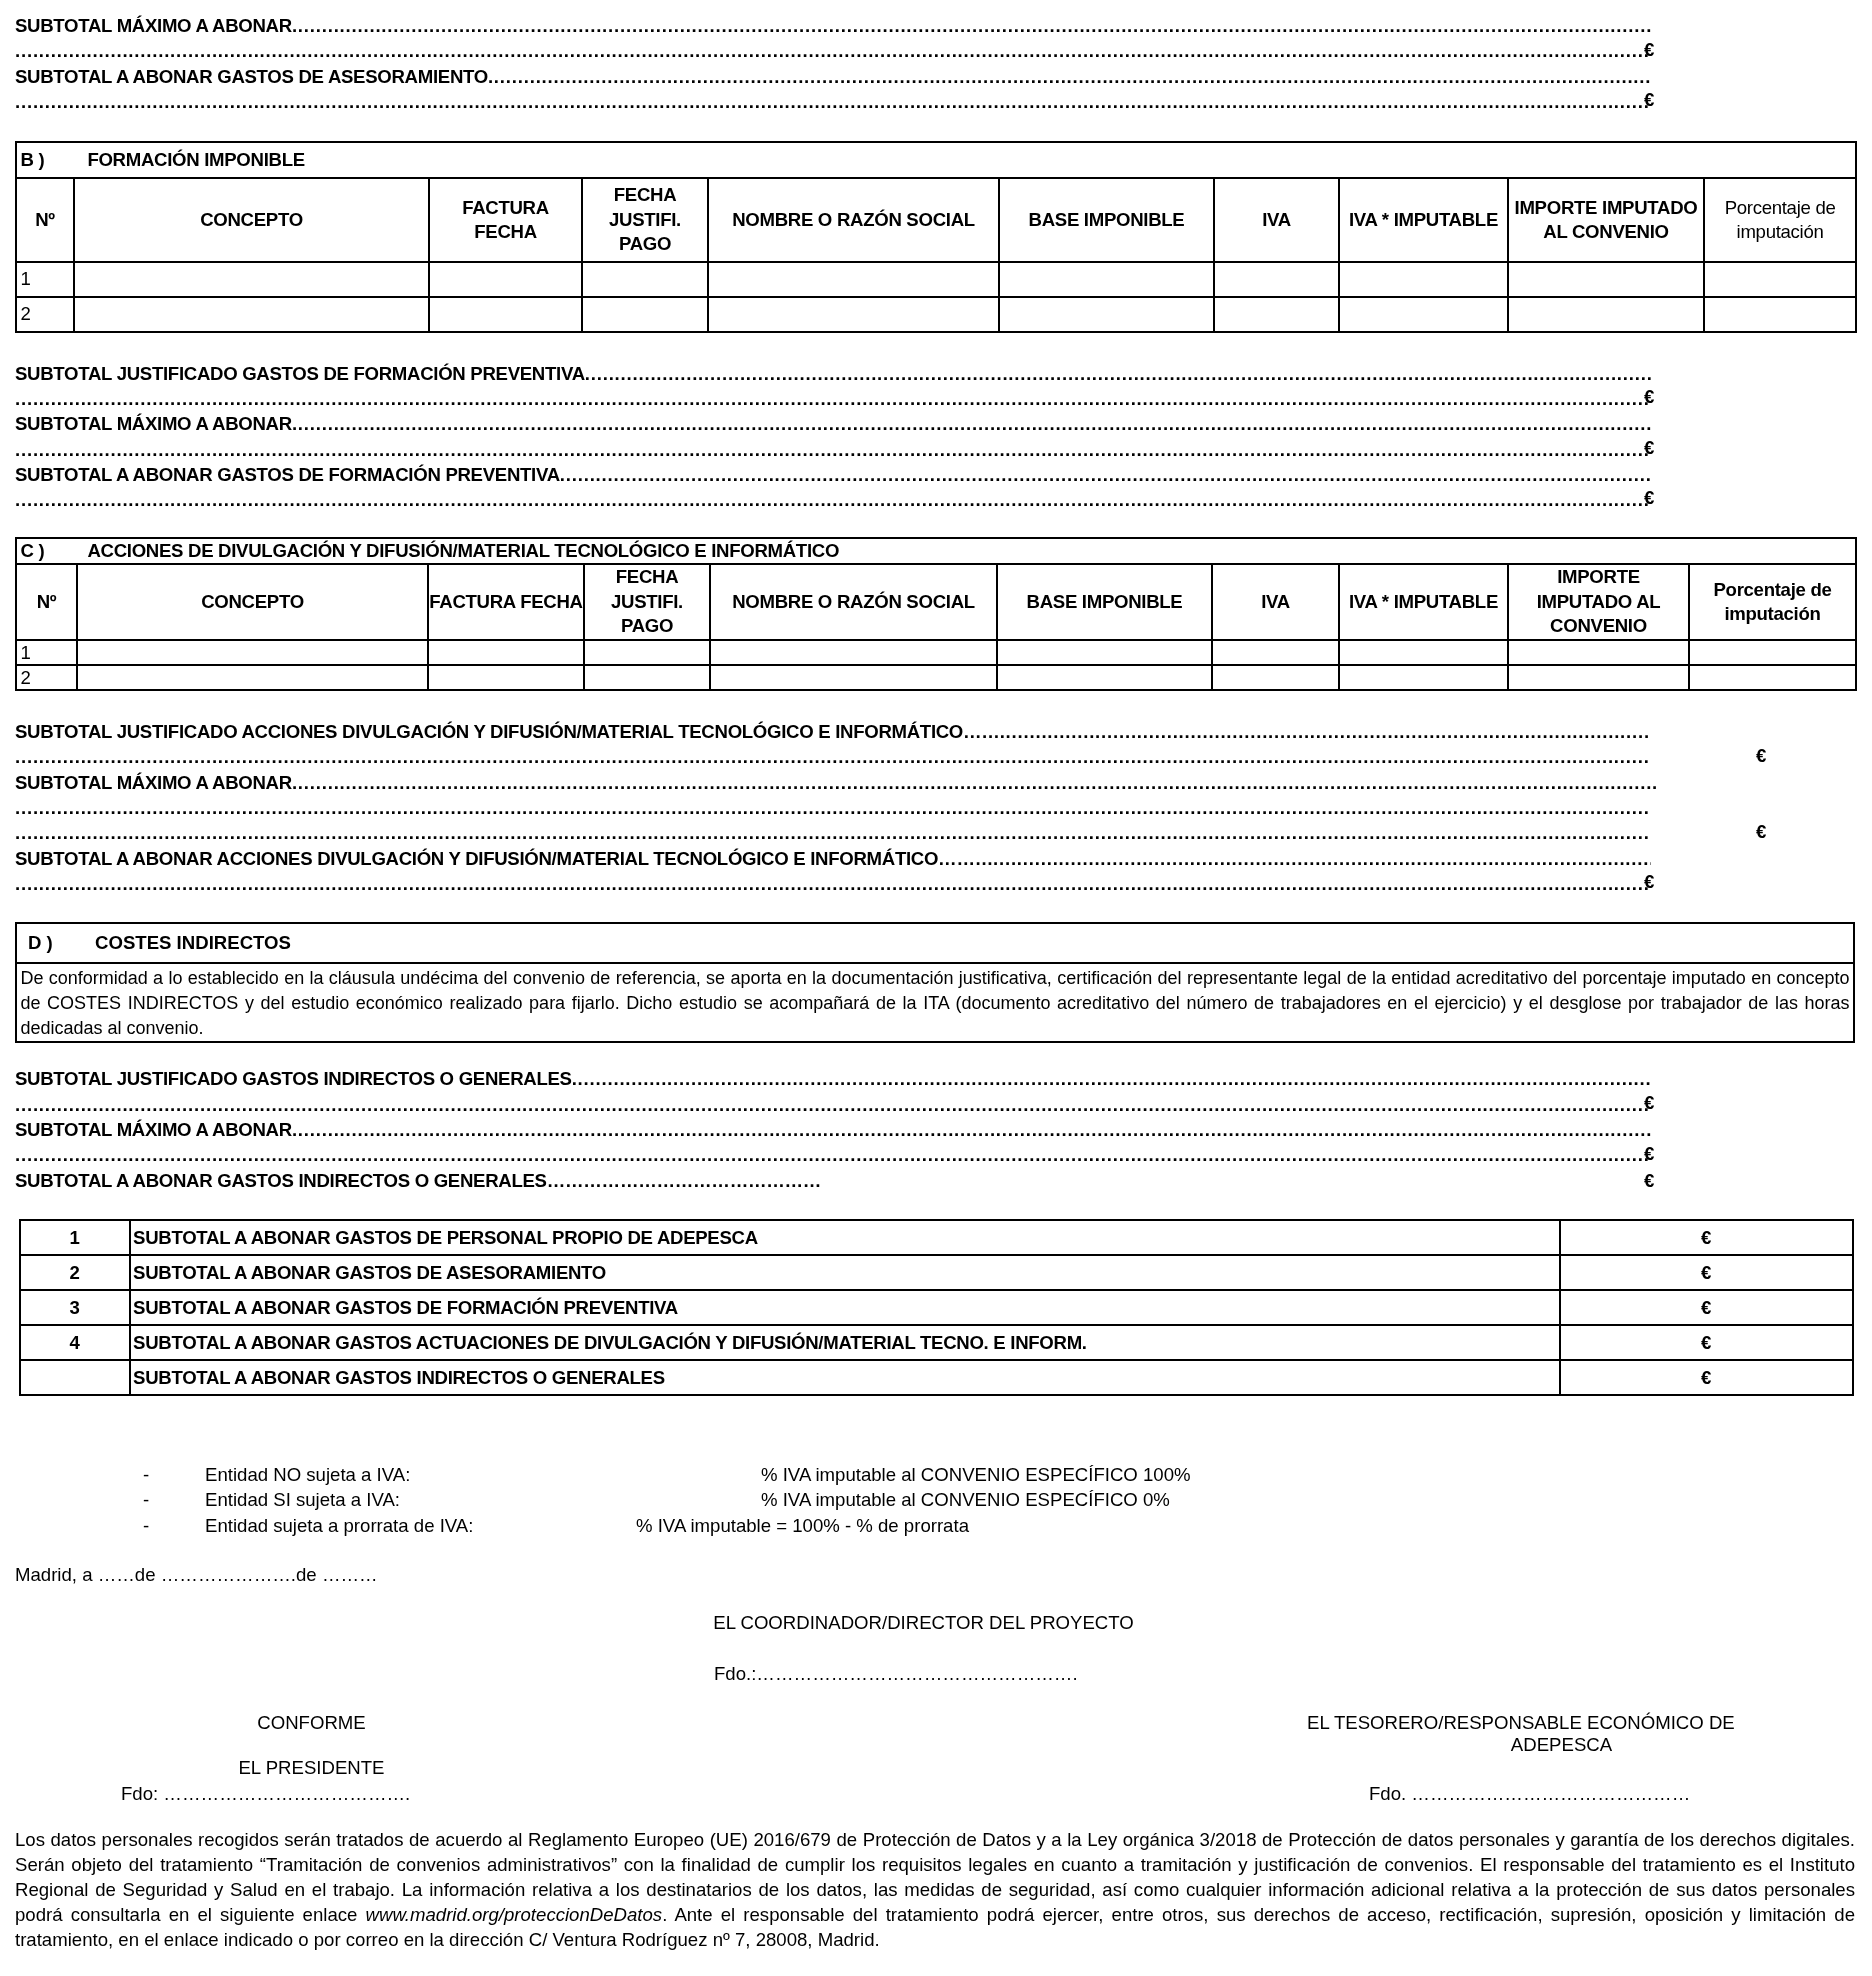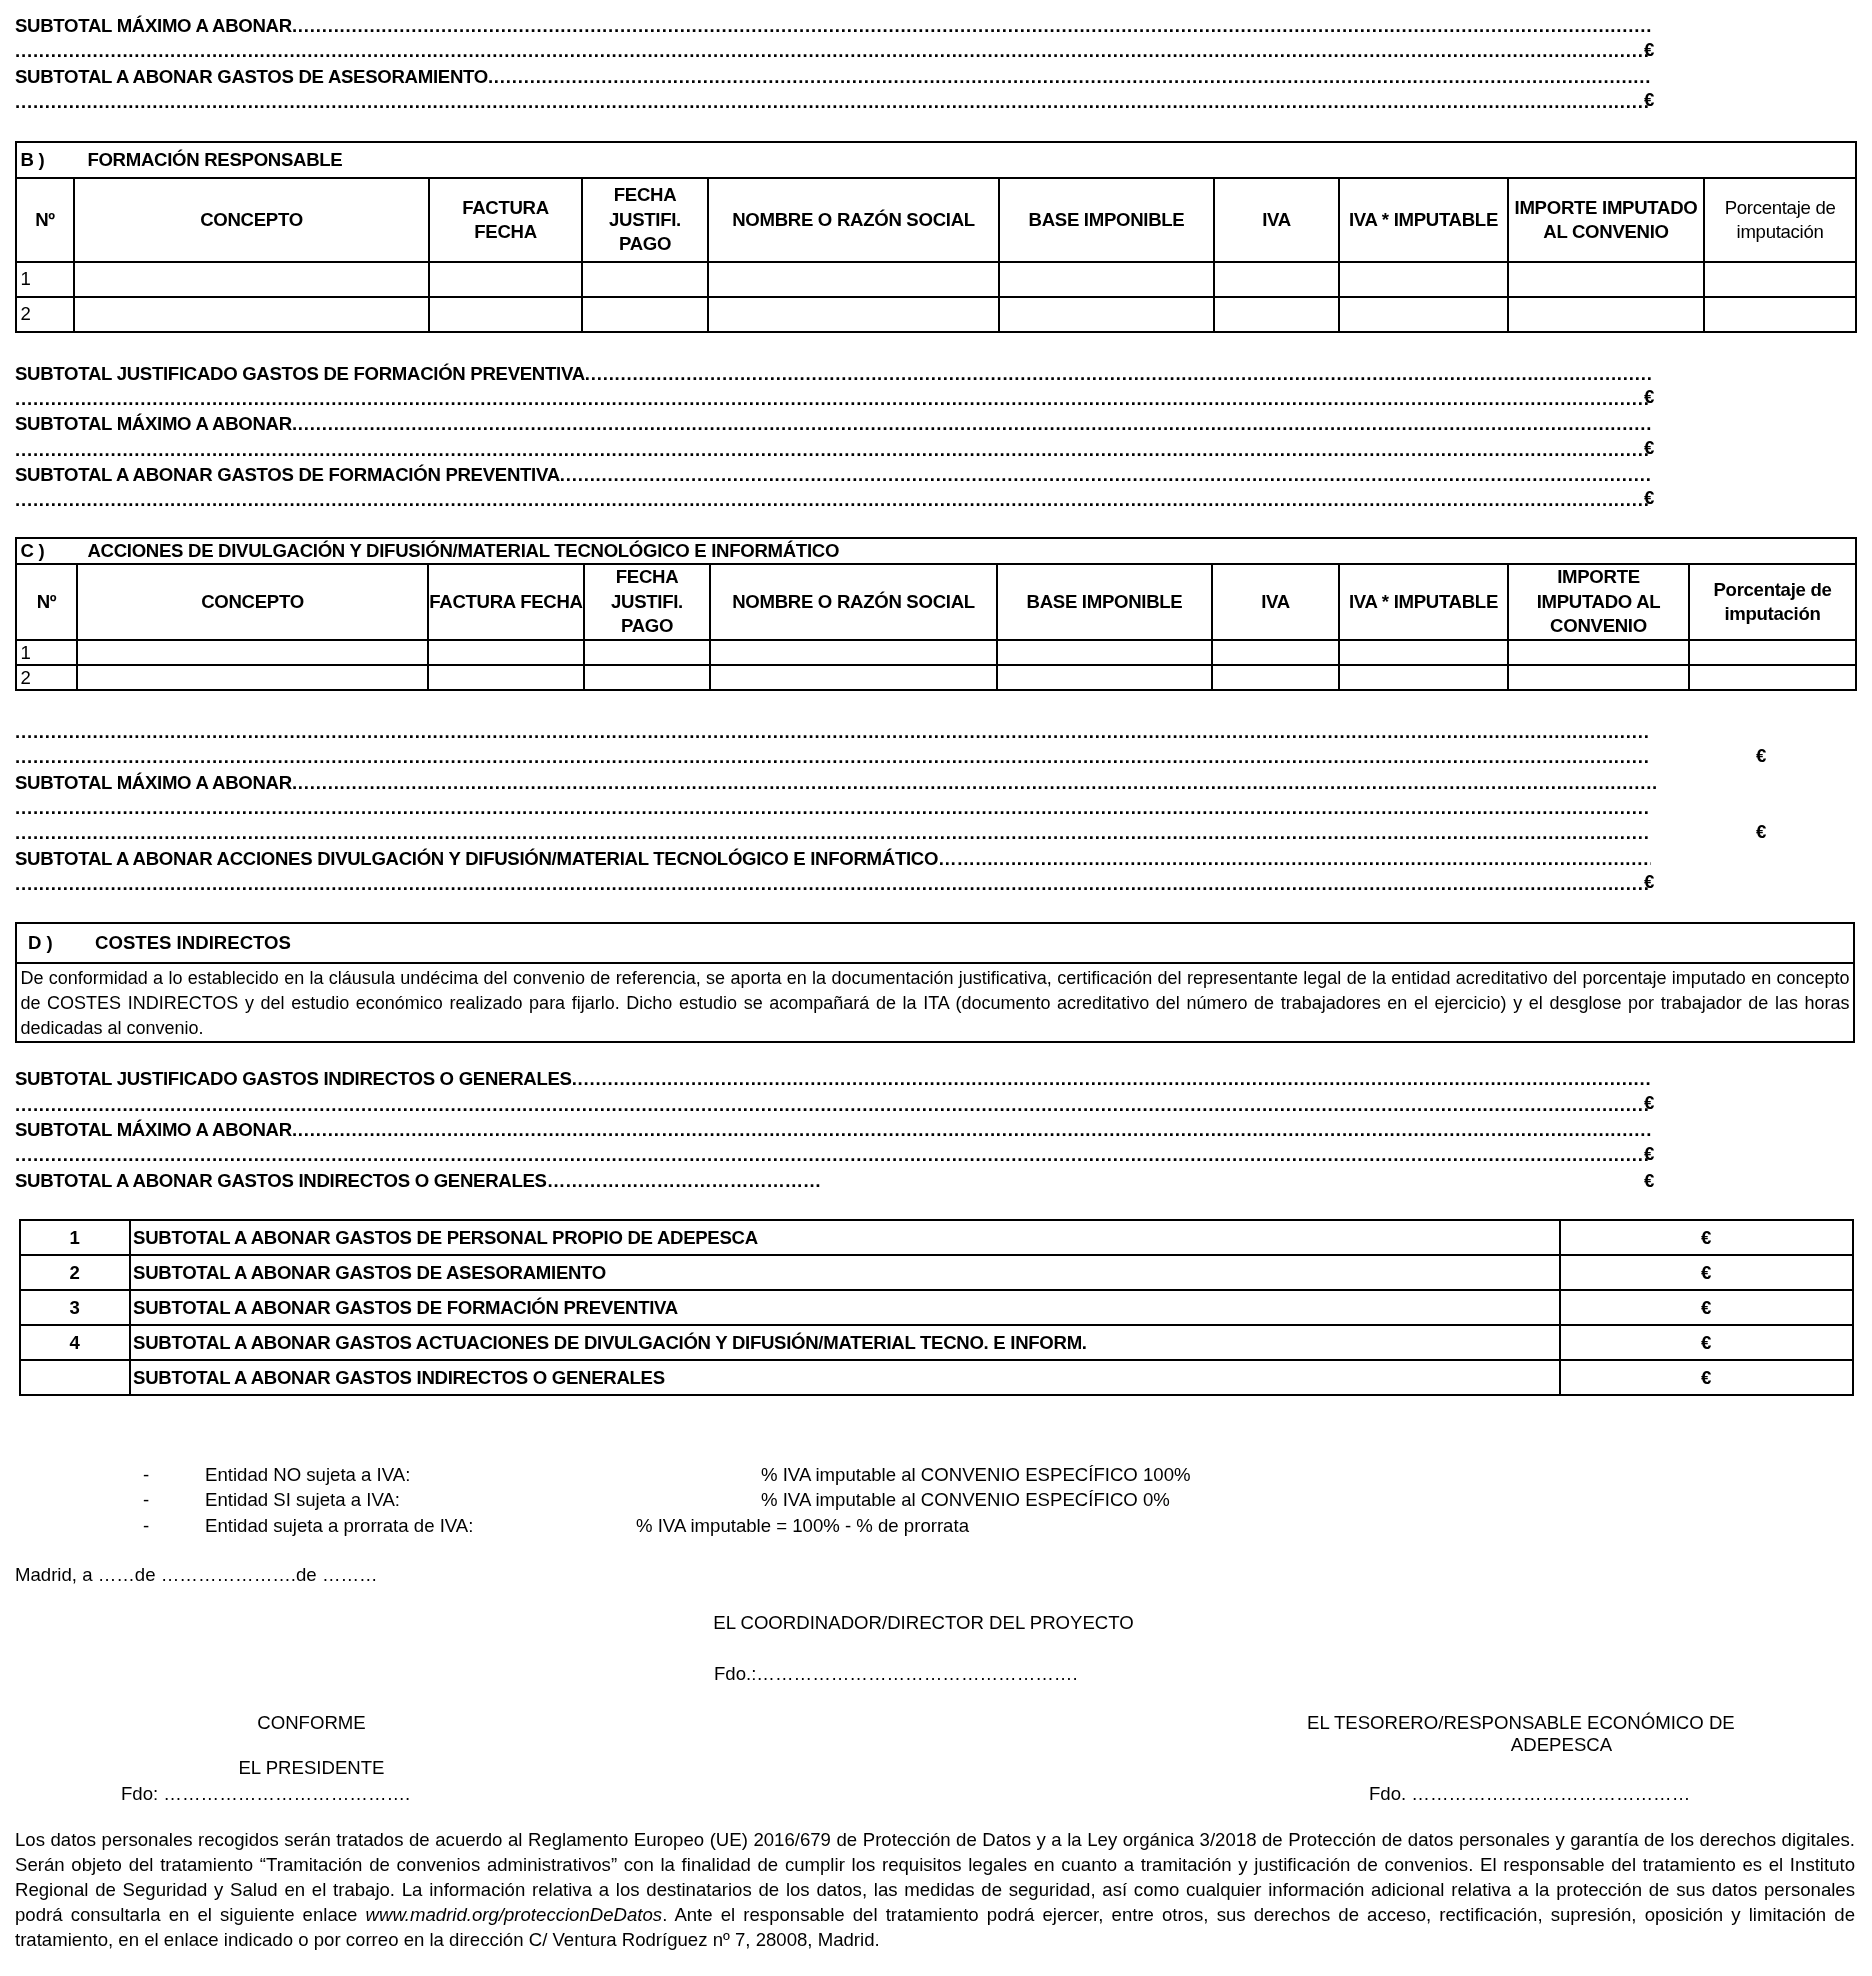--- a/index.html
+++ b/index.html
@@ -55,21 +55,21 @@
       <col style="width:291px">
       <col style="width:215px">
       <col style="width:125px">
       <col style="width:169px">
       <col style="width:196px">
       <col style="width:152px">
   </colgroup>
   <tbody>
       <tr style="height:36px;">
     <td colspan="10" class="sec">
-      <span class="sec-letter">B )</span><span>FORMACIÓN RESPONSABLE</span>
+      <span class="sec-letter">B )</span><span>FORMACIÓN IMPONIBLE</span>
     </td>
   </tr>
   <tr style="height:84px;">
     <td>Nº</td>
     <td>CONCEPTO</td>
     <td>FACTURA FECHA</td>
     <td>FECHA JUSTIFI. PAGO</td>
     <td>NOMBRE O RAZÓN SOCIAL</td>
     <td>BASE IMPONIBLE</td>
     <td>IVA</td>
@@ -177,20 +177,21 @@
         <td></td>
         <td></td>
         <td></td>
         <td></td>
         <td></td>
   </tr>
 </tbody>
   </table>
 
 <div class="lbl-row" style="top:721px;">
+  <span class="lab">SUBTOTAL JUSTIFICADO ACCIONES DIVULGACIÓN Y DIFUSIÓN/MATERIAL TECNOLÓGICO E INFORMÁTICO……</span>
   <span class="fill">......................................................................................................................................................................................................................................................................................................................................................</span>
 </div>
 <div class="full-dots" style="top:746px;width:1636px;">......................................................................................................................................................................................................................................................................................................................................................</div>
 <span class="euro" style="left:1756px;top:745px;">€</span>
 
 <div class="lbl-row" style="top:772px;width:1644px;">
   <span class="lab">SUBTOTAL MÁXIMO A ABONAR</span>
   <span class="fill">......................................................................................................................................................................................................................................................................................................................................................</span>
 </div>
 <div class="full-dots" style="top:797px;width:1636px;">......................................................................................................................................................................................................................................................................................................................................................</div>

